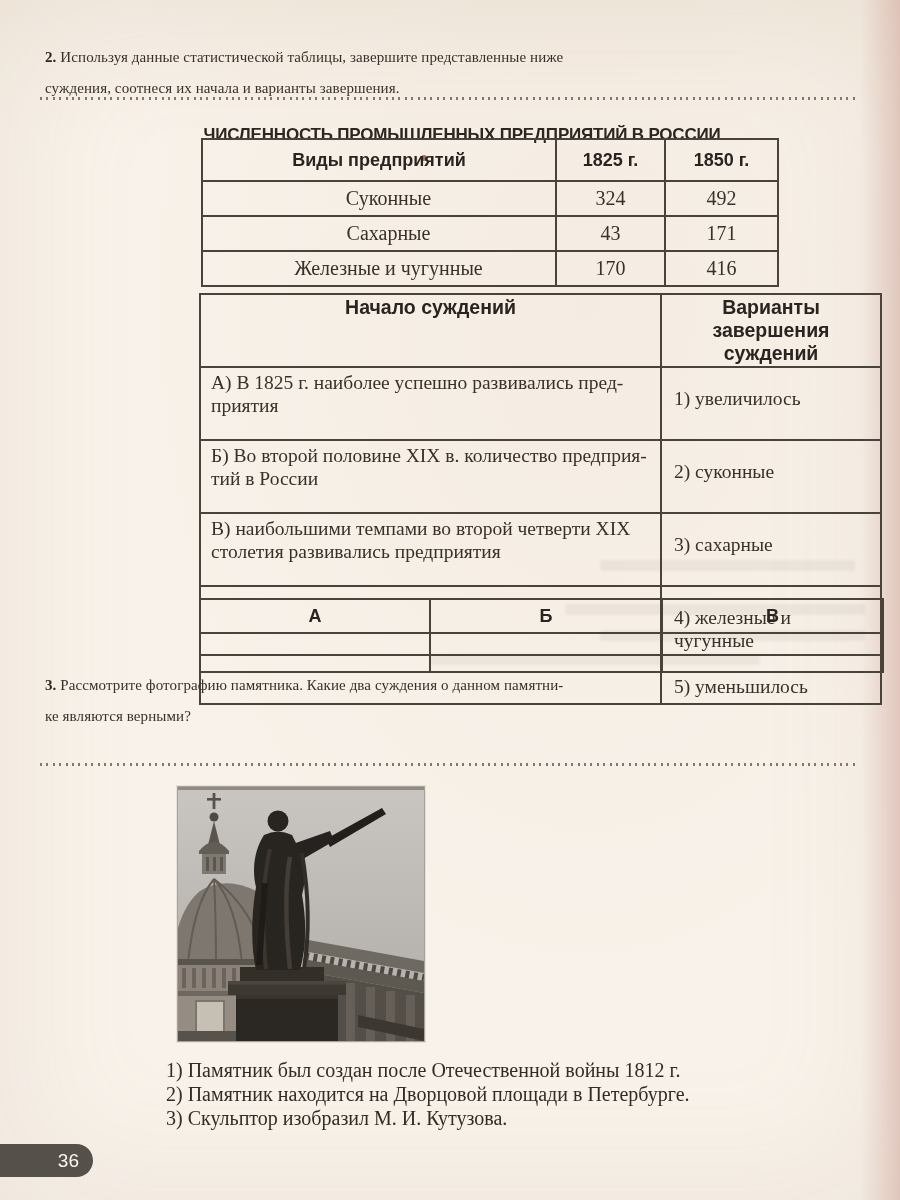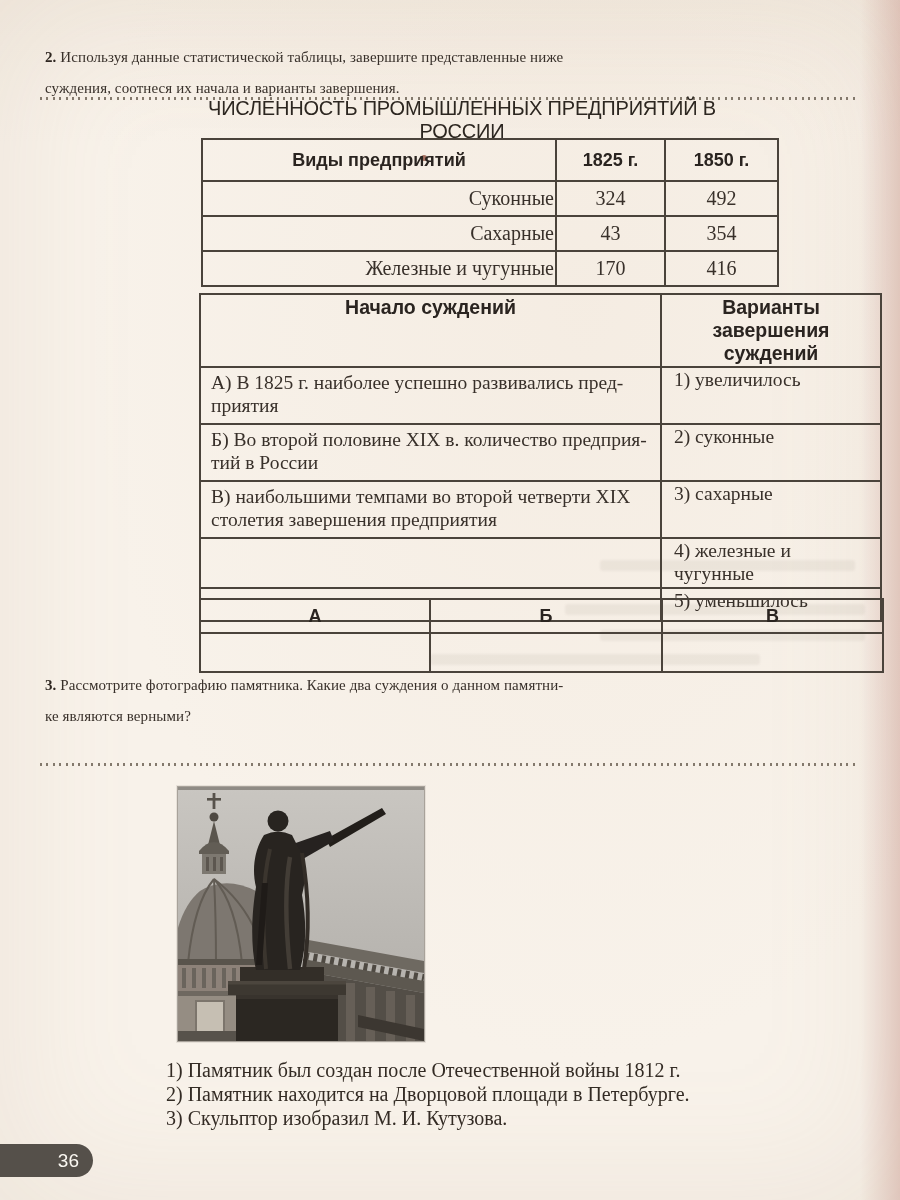--- a/index.html
+++ b/index.html
@@ -28,41 +28,41 @@
   .q-text{
     position:absolute;font-size:15px;line-height:31px;color:#38302a;
     white-space:pre-line;letter-spacing:0.1px;
   }
   .q-num{font-weight:bold;color:#2e2620;}
   .dotted{
     position:absolute;height:3px;opacity:0.85;
     background:repeating-linear-gradient(90deg,#6f6457 0 2px,transparent 2px 6.4px);
   }
   .tbl-title{
-    position:absolute;left:174px;top:97px;width:576px;text-align:center;
-    font-family:"Liberation Sans", sans-serif;font-weight:normal;font-size:20px;
+    position:absolute;left:174px;top:125px;width:576px;text-align:center;
+    font-family:"Liberation Sans", sans-serif;font-weight:bold;font-size:17px;
     color:#2c2620;letter-spacing:-0.2px;
   }
   table{border-collapse:collapse;table-layout:fixed;position:absolute;background:transparent;margin-left:27px;}
   td{border:2px solid #4a433b;color:#38302a;overflow:hidden;}
   .hcell{
     font-family:"Liberation Sans", sans-serif;font-weight:bold;font-size:18px;
     text-align:center;vertical-align:middle;color:#2a2420;line-height:22px;
     white-space:pre-line;
   }
   .t1{left:174px;top:138px;width:576px;}
   .t1 .hrow td{height:38px;}
   .t1 .brow td{height:31px;font-size:20px;}
-  .t1 .label{padding-left:20px;text-align:right;}
+  .t1 .label{padding-left:20px;text-align:center;}
   .t1 .num{text-align:center;}
   .t2{left:172px;top:293px;width:681px;}
   .t2 .hrow td{height:62px;}
   .t2 td{font-size:19.5px;line-height:23px;vertical-align:top;}
   .t2 .begin{padding:3px 6px 2px 10px;white-space:pre-line;text-align:left;}
-  .t2 .end{padding:0 6px 2px 12px;text-align:left;}
+  .t2 .end{padding:19px 6px 2px 12px;text-align:left;}
   .t2 .r2 td{height:50px;}
   .t2 .r1 td{height:26px;}
   .t3{left:172px;top:598px;width:683px;}
   .t3 .hrow td{height:30px;}
   .t3 .erow td{height:35px;}
   .photo{
     position:absolute;left:177px;top:786px;width:246px;height:254px;
     border:1px solid #a8a29a;box-shadow:0 0 0 1px rgba(220,214,205,0.6);
   }
   .options{position:absolute;left:166px;top:1058px;width:620px;}
@@ -113,21 +113,21 @@
       <td class="hcell">1850 г.</td>
     </tr>
     <tr class="brow">
       <td class="label">Суконные</td>
       <td class="num">324</td>
       <td class="num">492</td>
     </tr>
     <tr class="brow">
       <td class="label">Сахарные</td>
       <td class="num">43</td>
-      <td class="num">354</td>
+      <td class="num">171</td>
     </tr>
     <tr class="brow">
       <td class="label">Железные и чугунные</td>
       <td class="num">170</td>
       <td class="num">416</td>
     </tr>
   </tbody>
     </table>
 
   <table class="t2">
@@ -146,21 +146,21 @@
 приятия</td>
       <td class="end">1) увеличилось</td>
     </tr>
     <tr class="r2">
       <td class="begin">Б) Во второй половине XIX в. количество предприя-
 тий в России</td>
       <td class="end">2) суконные</td>
     </tr>
     <tr class="r2">
       <td class="begin">В) наибольшими темпами во второй четверти XIX
-столетия завершения предприятия</td>
+столетия развивались предприятия</td>
       <td class="end">3) сахарные</td>
     </tr>
     <tr class="r1">
       <td class="begin"></td>
       <td class="end">4) железные и чугунные</td>
     </tr>
     <tr class="r1">
       <td class="begin"></td>
       <td class="end">5) уменьшилось</td>
     </tr>

